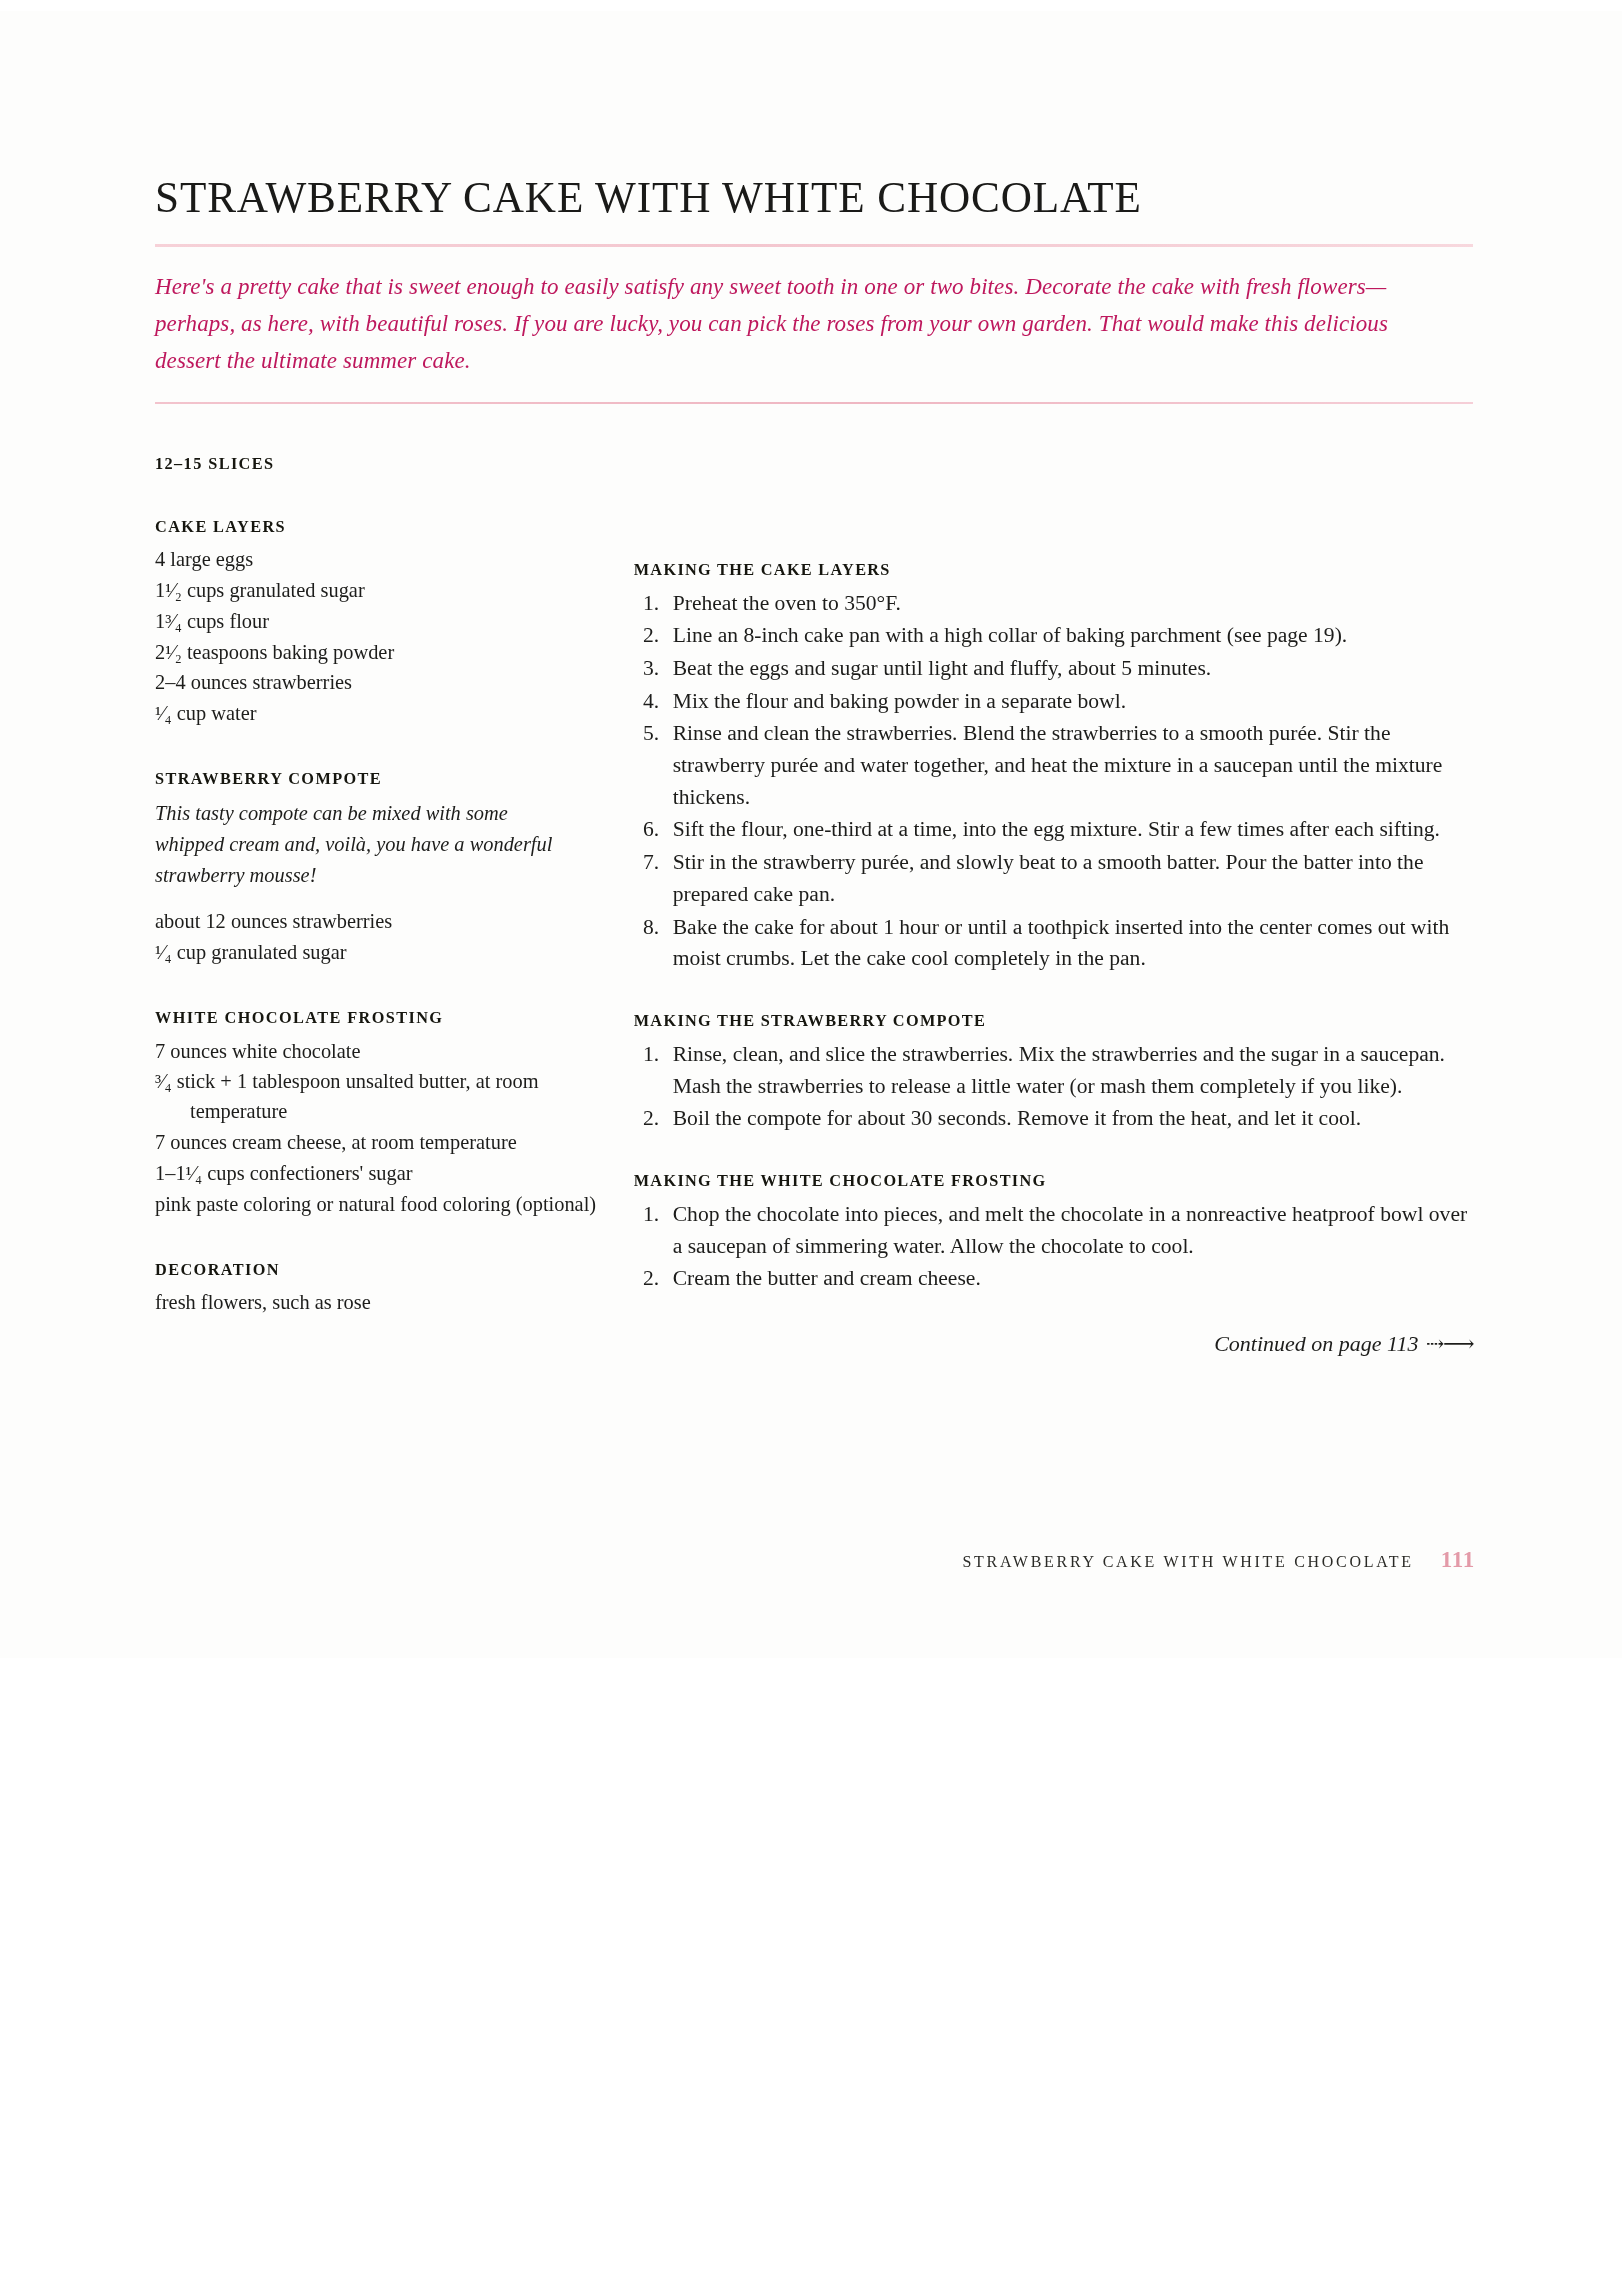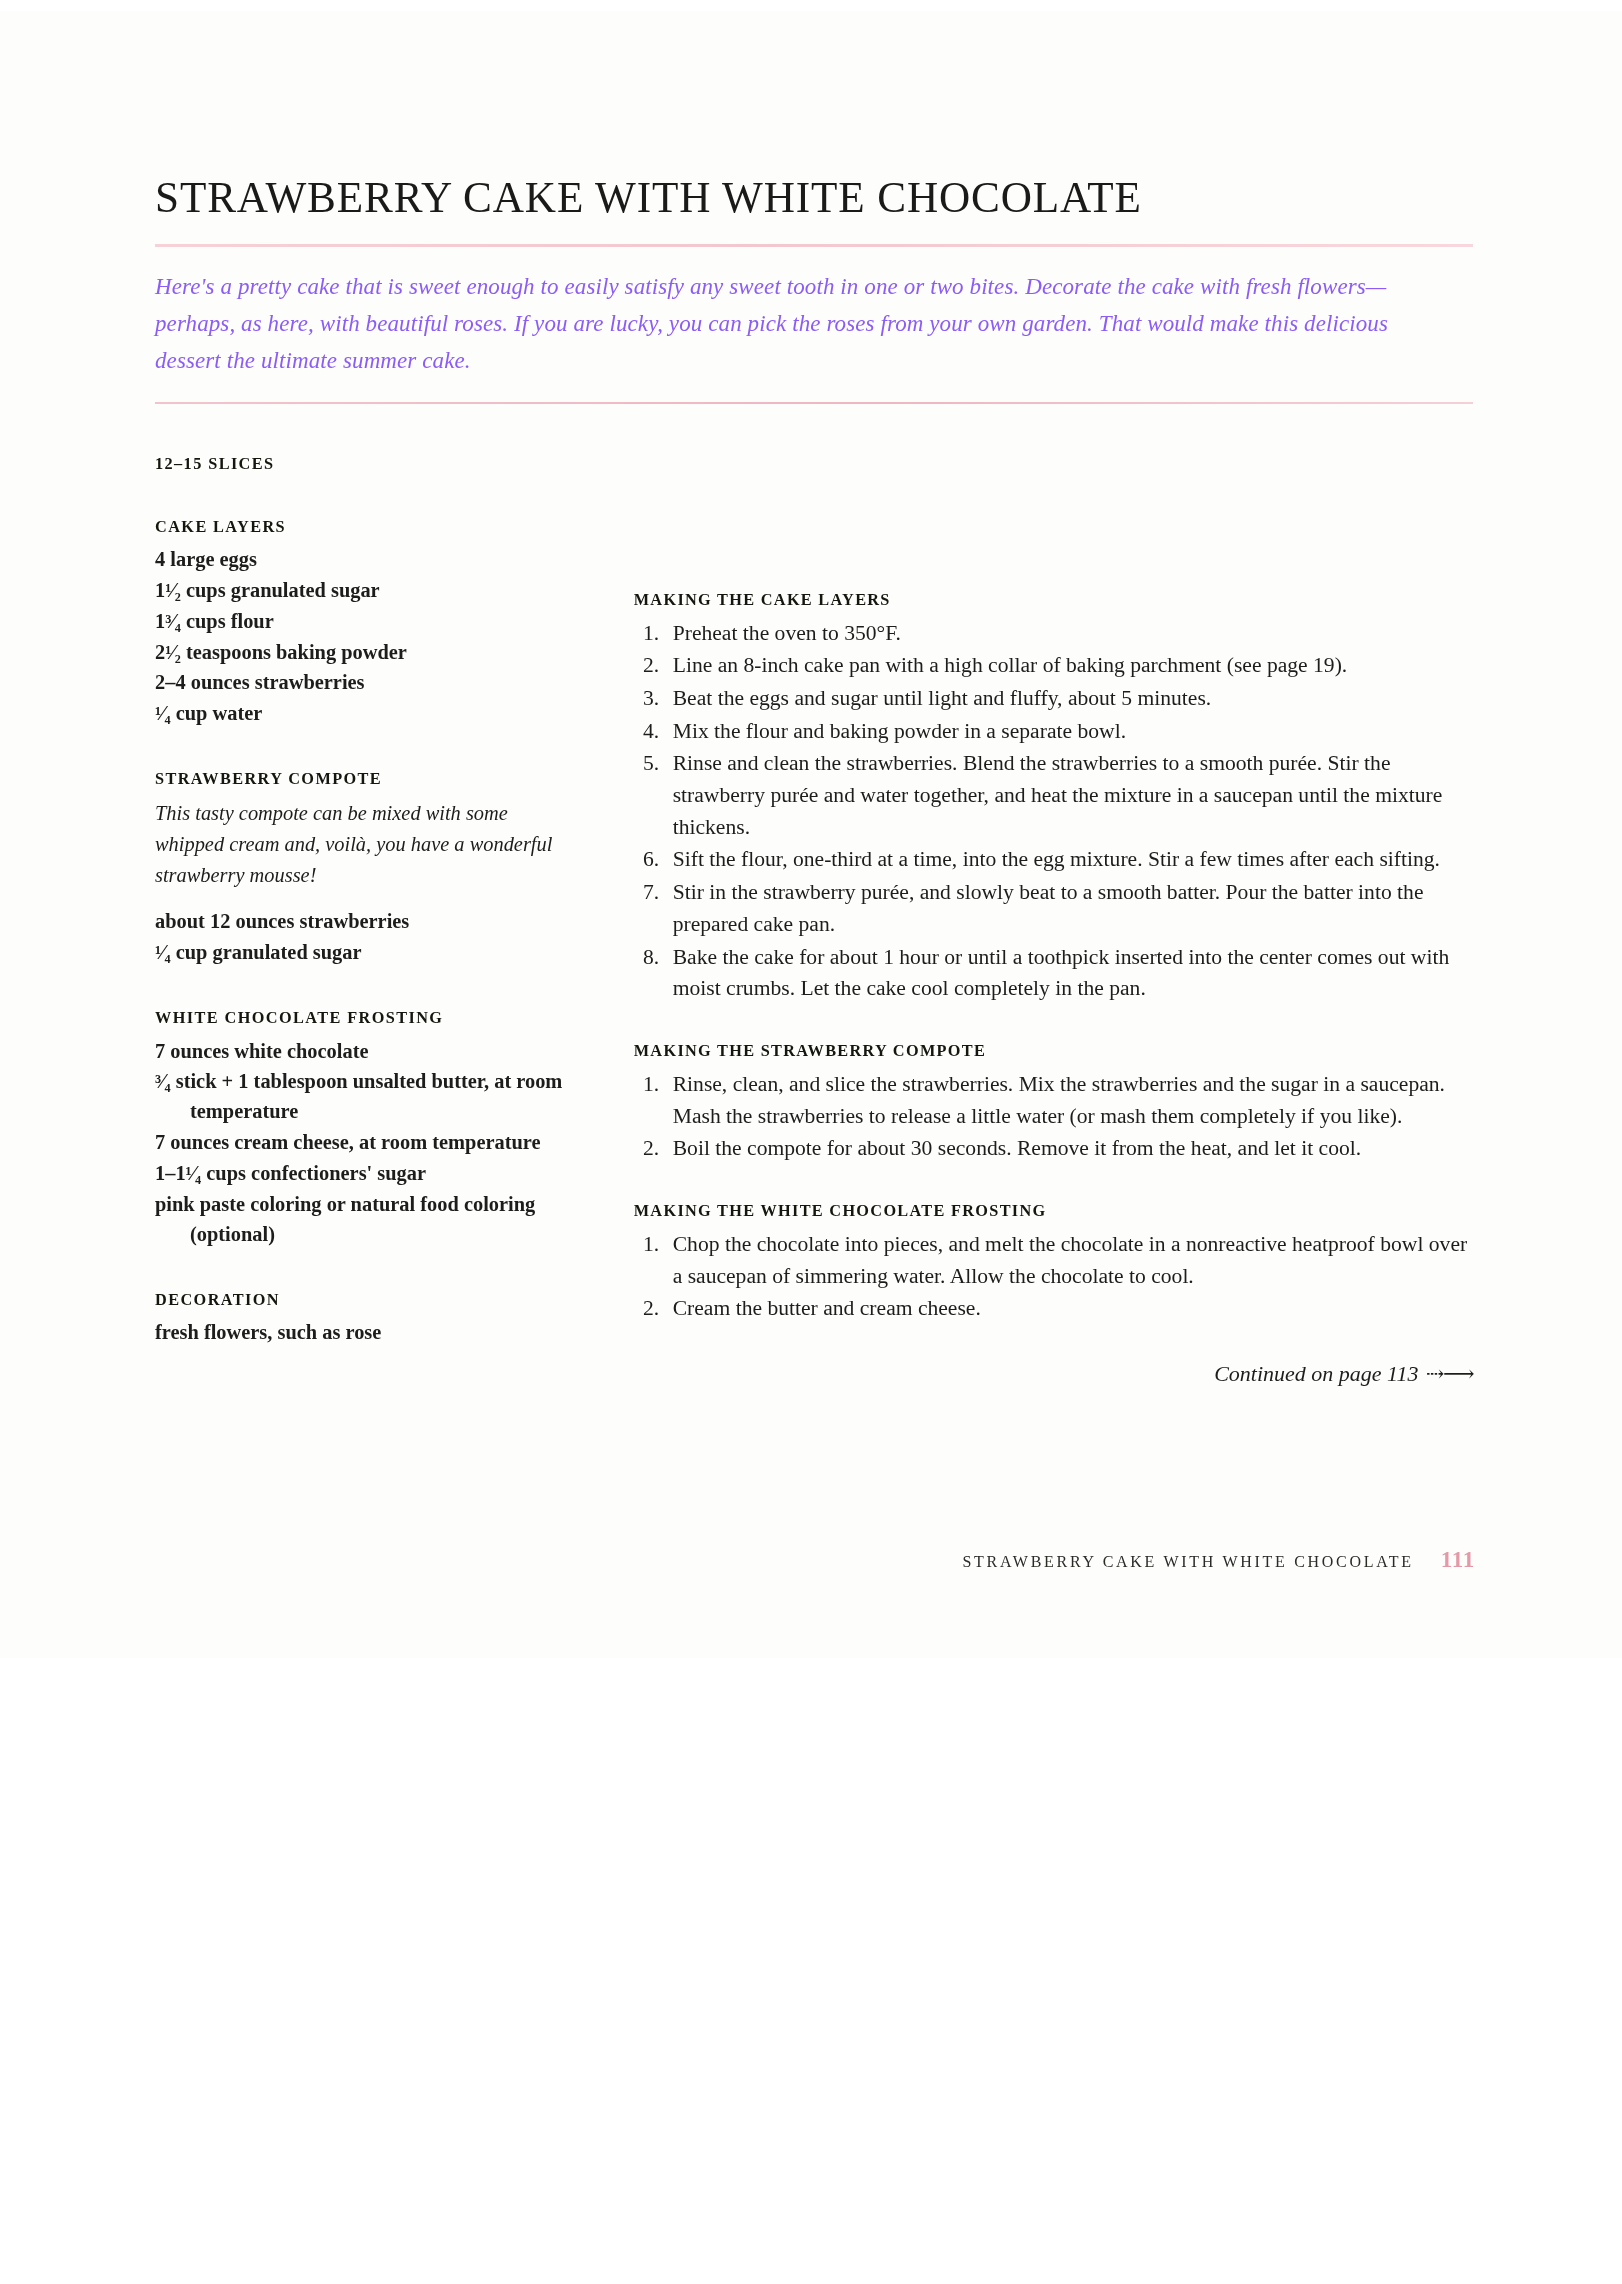--- a/index.html
+++ b/index.html
@@ -59,21 +59,21 @@
     height: 1.5px;
     background: linear-gradient(to right, #f2c0ca 0%, #eeb3bf 55%, #f5ccd5 100%);
   }
 
   
   .intro {
     font-style: italic;
     font-size: 23px;
     line-height: 1.62;
     letter-spacing: 0.1px;
-    color: #8b5cf6;
+    color: #be185d;
     margin: 21px 0 23px 0;
     width: 1287px;
   }
 
   
   .columns {
     display: flex;
     align-items: flex-end;
     margin-top: 50px;
   }
@@ -109,21 +109,20 @@
     list-style: none;
     margin: 0 0 39px 0;
     padding: 0;
     font-size: 20.4px;
     line-height: 1.47;
   }
   .ing-list li {
     padding-left: 35px;
     text-indent: -35px;
     margin-bottom: 0.8px;
-    font-weight: bold;
   }
 
   .note-italic {
     font-style: italic;
     font-size: 20.4px;
     line-height: 1.52;
     margin: 0 0 16.7px 0;
     width: 424px;
   }
 

